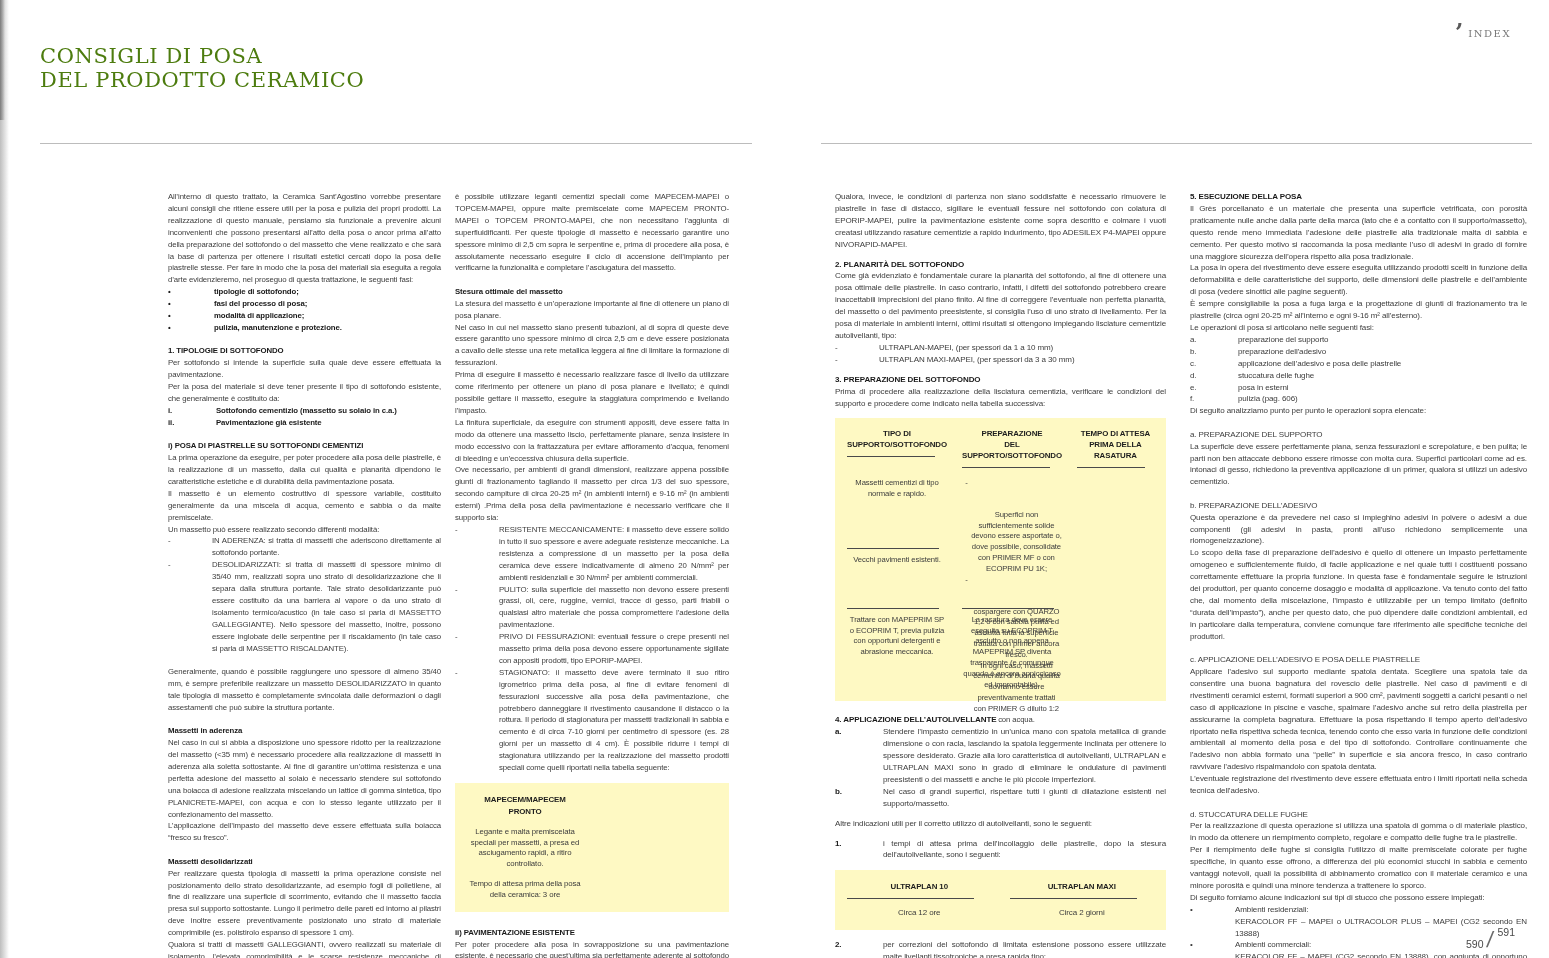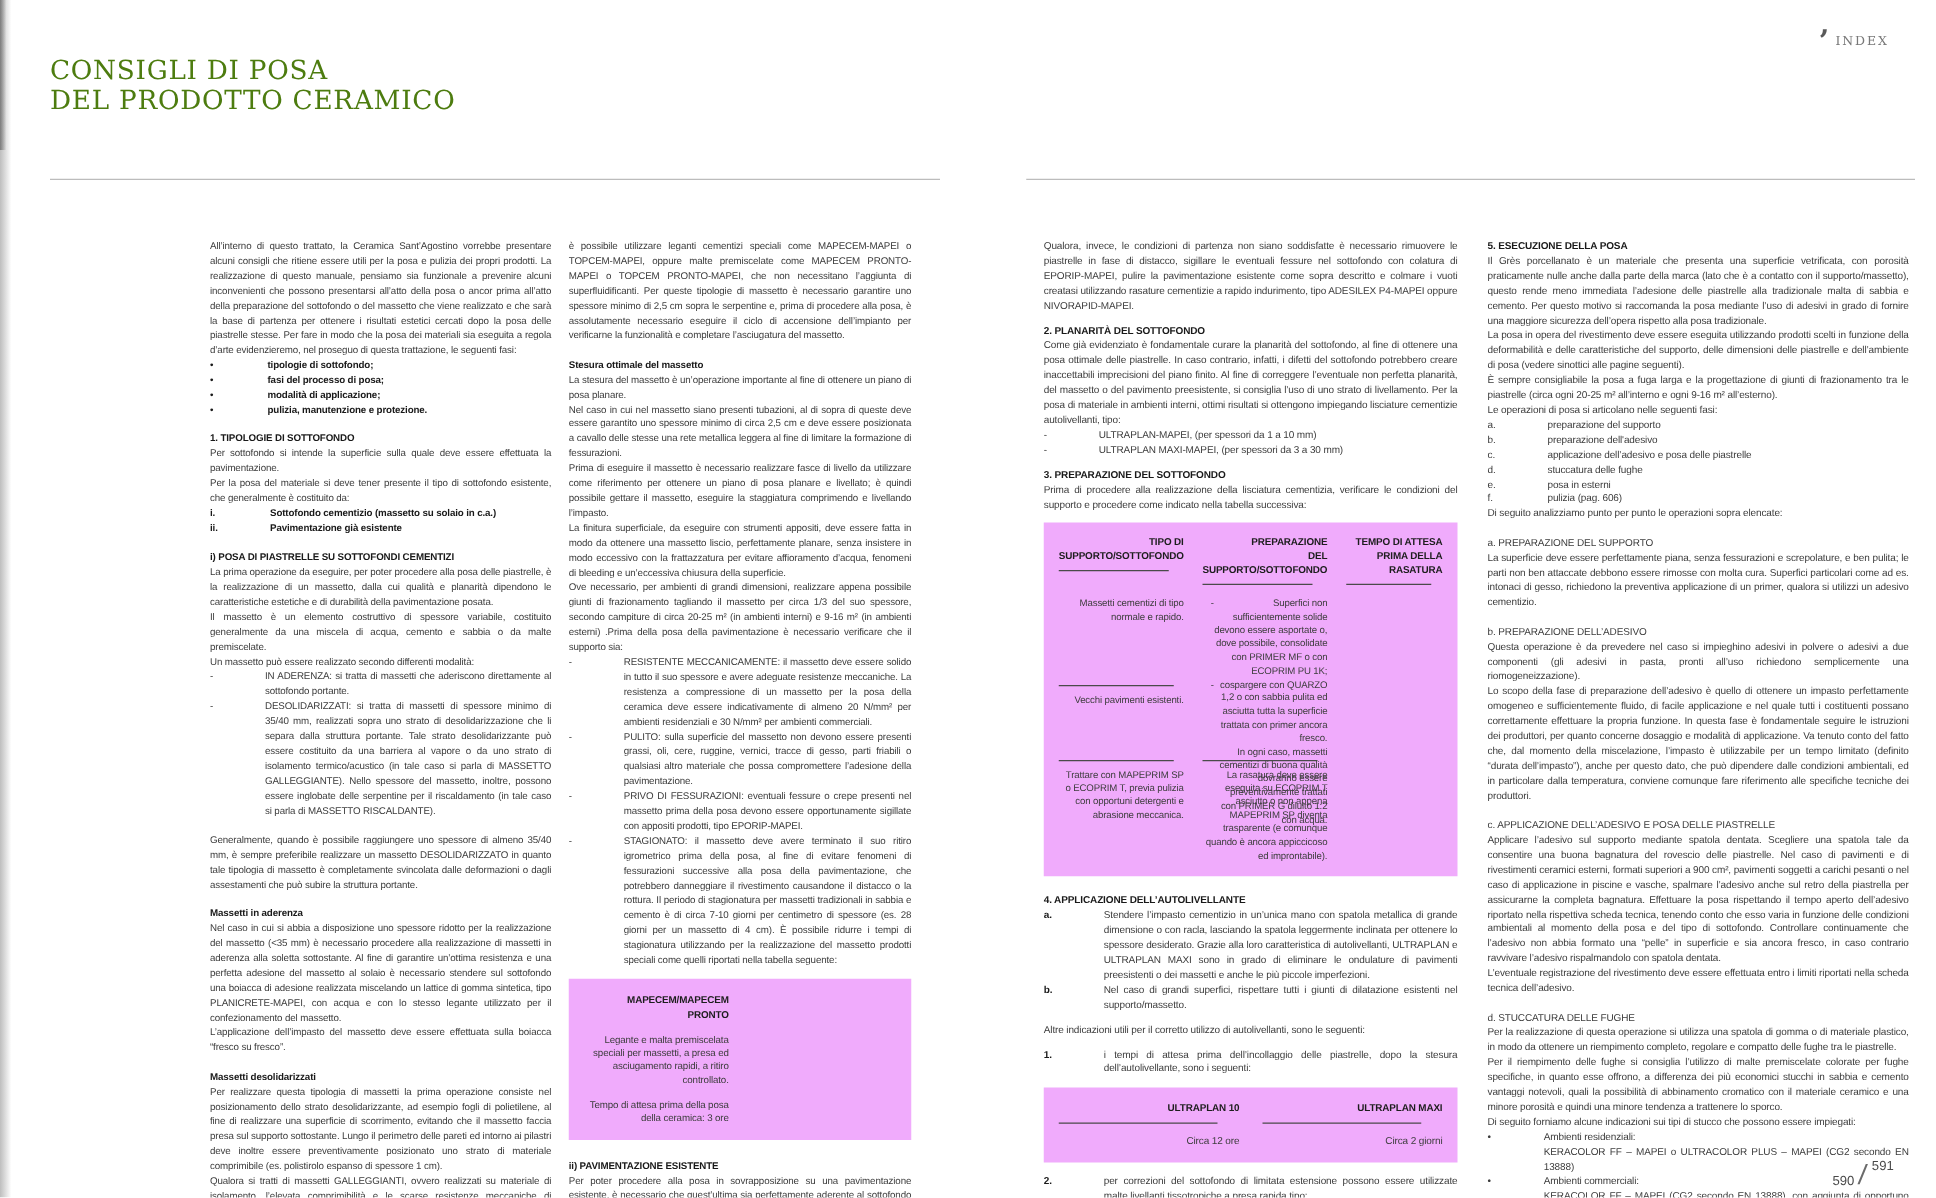--- a/index.html
+++ b/index.html
@@ -30,35 +30,35 @@
   .bh{font-weight:bold;color:#191919;text-align:left;}
   .bp{margin:0;}
   .gap{height:11.5px;}
   .bl .li{display:flex;}
   .bl .m{flex:0 0 13px;}
   .bl .m.b,.bl .x.b{font-weight:bold;color:#191919;}
   .bl .x{flex:1;text-align:justify;margin-left:32px;}
   .bl.nj .x{text-align:left;}
   .bl .sub{text-align:justify;}
 
-  .gt{background:#f0abfc;margin:9px 0;padding:11px 12px;box-sizing:border-box;text-align:right;}
+  .gt{background:#fef9c3;margin:9px 0;padding:11px 12px;box-sizing:border-box;text-align:center;}
   .t2{display:grid;grid-template-columns:1fr 1fr;column-gap:18px;}
   .t2h{font-weight:bold;color:#1d1d1d;font-size:7.9px;}
   .t2p{margin-top:9px;line-height:10.8px;}
   .uline{border-top:1px solid #4a4a4a;width:88%;margin:5px 0 2px 0;}
   .t3{display:grid;grid-template-columns:1fr 1.06fr 1fr;column-gap:15px;
       grid-template-rows:auto 122px auto;line-height:10.8px;font-size:7.7px;}
   .t3h{font-weight:bold;color:#1d1d1d;white-space:pre-line;font-size:7.9px;}
   .t3cell{padding-top:8px;}
   .t3a{display:flex;flex-direction:column;}
   .t3abot{margin-top:auto;padding-bottom:26px;}
   .hr3{border-top:1px solid #4a4a4a;width:92%;margin:0 0 6px 0;}
   .t3 .li{display:flex;}
   .t3 .li .m{flex:0 0 9px;}
-  .t3 .li .x{flex:1;}
+  .t3 .li .x{flex:1;margin-top:32px;}
   .t3note{margin-left:9px;}
   .r2{padding-top:16px;}
 
   .footer{position:absolute;right:34px;bottom:8px;color:#4a4a4a;font-size:10.5px;}
   .footer .pl{position:relative;top:4px;}
   .footer .slash{font-size:22px;font-weight:300;color:#6a6a6a;margin:0 1px;position:relative;top:3px;
                  display:inline-block;transform:skewX(-8deg);}
   .footer .pr{position:relative;top:-8px;}
 </style>
 </head>

